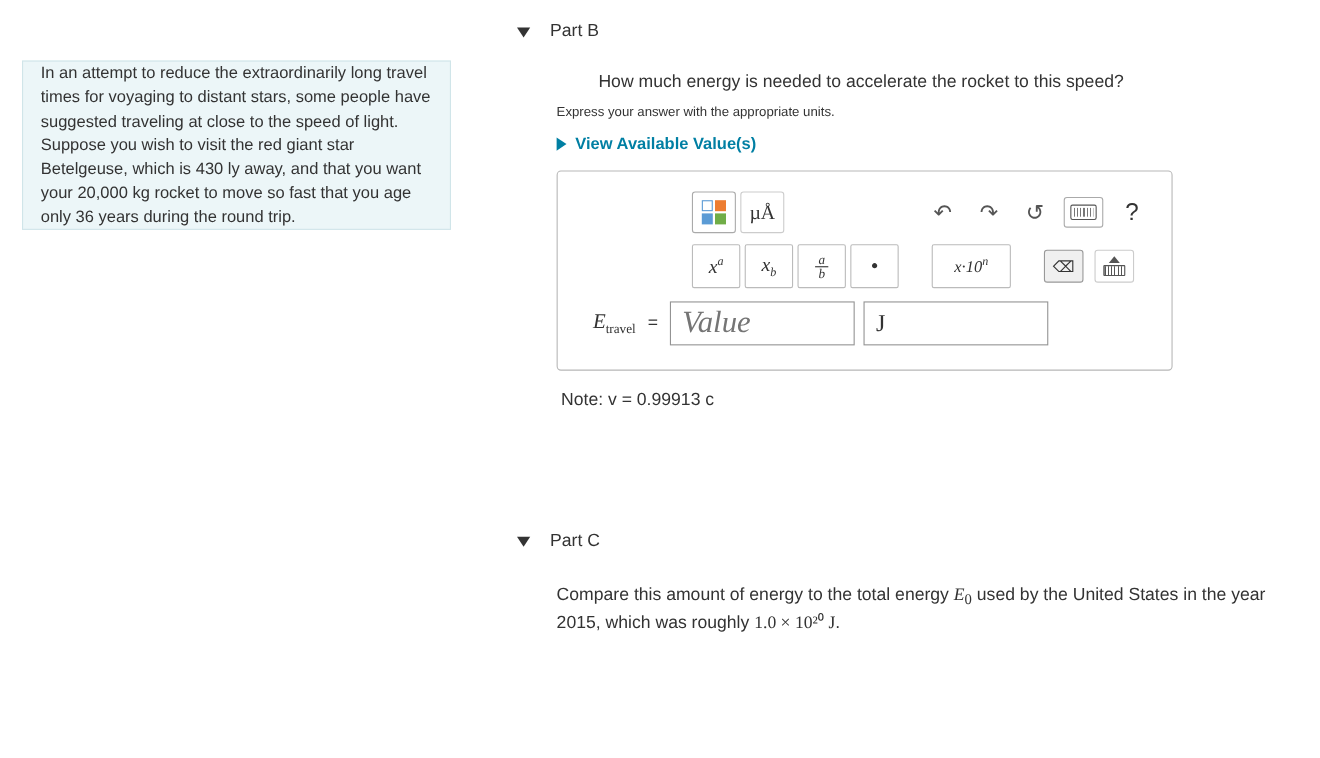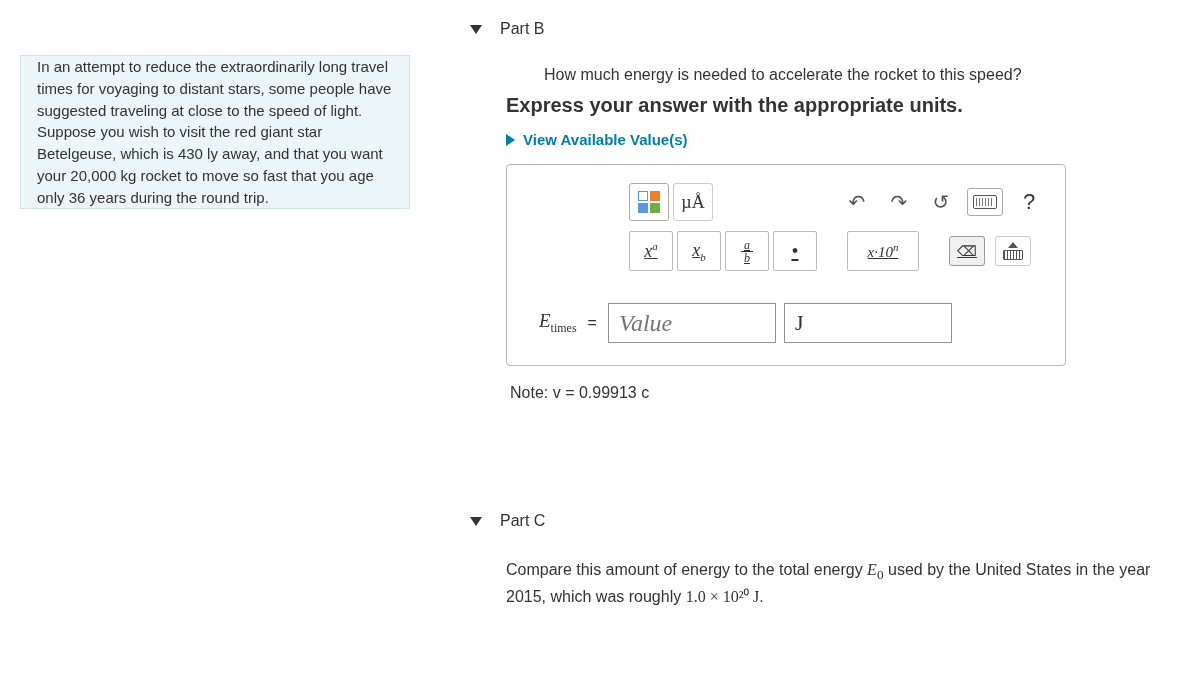--- a/index.html
+++ b/index.html
@@ -39,21 +39,21 @@
       border-right: 6px solid transparent;
       border-top: 9px solid #333;
       margin-right: 18px;
     }
     .part-title {
       font-weight: normal;
       font-size: 16px;
     }
     .part-body { padding-left: 36px; }
     .question-text { font-size: 16px; margin-bottom: 10px; margin-left: 38px; }
-    .instruction { font-weight: bold; font-size: 20px; margin-bottom: 14px; }
+    .instruction { font-weight: normal; font-size: 12px; margin-bottom: 14px; }
     .hints-link {
       display: flex;
       align-items: center;
       color: #007fa3;
       font-weight: bold;
       font-size: 15px;
       cursor: pointer;
       margin-bottom: 16px;
     }
     .caret-right {
@@ -115,23 +115,22 @@
       cursor: pointer;
       font-size: 20px;
       color: #555;
       margin-left: 6px;
     }
     .question-mark { font-size: 22px; color: #333; }
     .toolbar-row2 {
       display: flex;
       align-items: center;
       margin-left: 90px;
-      margin-bottom: 32px;
+      margin-bottom: 12px;
       gap: 4px;
-      text-decoration: underline;
     }
     .fmt-btn {
       display: inline-flex;
       align-items: center;
       justify-content: center;
       width: 44px;
       height: 40px;
       border: 1px solid #bbb;
       border-radius: 2px;
       background: #fff;
@@ -179,21 +178,21 @@
       font-size: 19px;
     }
     .var-label sub { font-size: 12px; font-style: normal;}
     .equals { font-size: 16px; margin: 0 3px; }
     .value-input {
       width: 168px;
       height: 40px;
       border: 1px solid #939393;
       font-family: 'Times New Roman', serif;
       font-style: italic;
-      font-size: 24px;
+      font-size: 28px;
       color: #999;
       padding: 0 10px;
       outline: none;
     }
     .unit-input {
       width: 168px;
       height: 40px;
       border: 1px solid #939393;
       font-family: 'Times New Roman', serif;
       font-size: 22px;
@@ -291,21 +290,21 @@
             <span>⌫</span>
           </div>
           <div class="keyboard-toggle">
             <span class="tri-up"></span>
             <span class="kbd-mini"></span>
           </div>
         </div>
 
         <div class="input-row">
           <span class="var-label">
-            <span>E</span><sub>times</sub>
+            <span>E</span><sub>travel</sub>
           </span>
           <span class="equals">=</span>
           <input class="value-input" placeholder="Value" style="">
           <input class="unit-input" value="J" style="">
         </div>
       </div>
 
       <div class="note">Note: v = 0.99913 c</div>
     </div>
 

